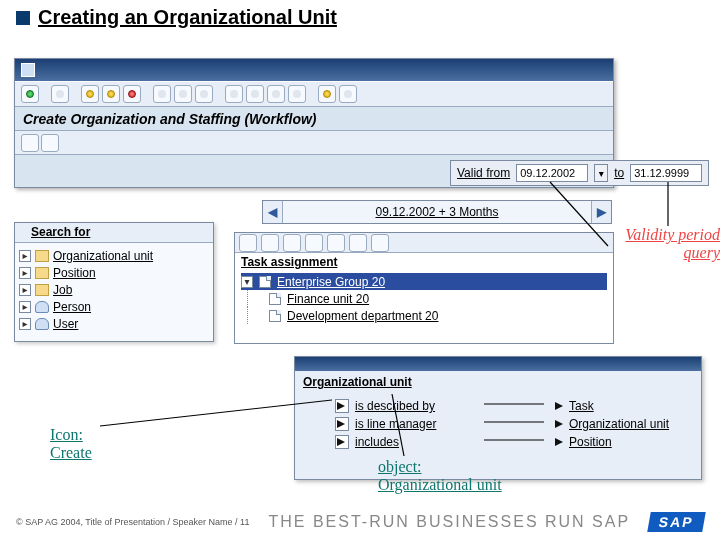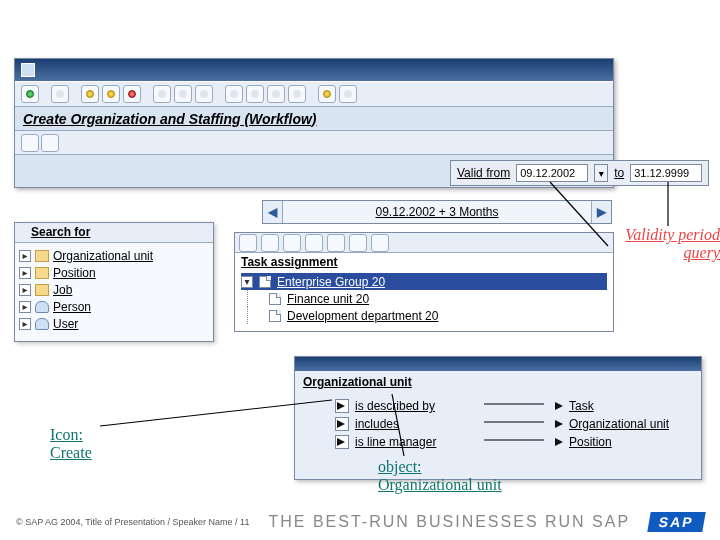--- a/index.html
+++ b/index.html
@@ -17,21 +17,21 @@
   .sap-titlebar .ticon { width:14px; height:14px; background:#cfe0f4; border:1px solid #fff; }
   .sap-toolbar { height:26px; background:#e7eef7; border-top:1px solid #fff; border-bottom:1px solid #9aaac0; display:flex; align-items:center; gap:3px; padding:0 6px; }
   .tb-btn { width:18px; height:18px; border:1px solid #9aaac0; background:#f6f9fd; border-radius:3px; display:flex; align-items:center; justify-content:center; }
   .tb-dot { width:8px; height:8px; border-radius:50%; }
   .tb-sep { width:6px; }
   .tb-yellow{ background: radial-gradient(circle,#ffe06a,#d8a800); border:1px solid #b08a00; }
   .tb-green { background: radial-gradient(circle,#6adf7a,#1e9a34); border:1px solid #0e6b20; }
   .tb-red   { background: radial-gradient(circle,#ff8a8a,#c21a1a); border:1px solid #8e0f0f; }
   .tb-gray  { background:#e0e6ee; }
   .sap-subhead { height:24px; display:flex; align-items:center; padding:0 8px; background:#d8e4f0; border-bottom:1px solid #9aaac0;}
-  .sap-subhead .subtitle { font-size:14px; font-style:italic; font-weight:bold; text-decoration:underline; color:#000; flex:0 0 auto; margin-right:24px;}
+  .sap-subhead .subtitle { font-size:14px; font-style:italic; font-weight:bold; color:#000; flex:0 0 auto; margin-right:24px;}
   .valid-box { display:flex; align-items:center; gap:6px; font-size:12px; }
   .valid-lbl { text-decoration:underline; }
   .valid-field { width:72px; height:18px; border:1px solid #7a8aa0; background:#fff; padding:0 3px; font-size:11px; display:flex; align-items:center; }
   .valid-step { width:14px; height:18px; border:1px solid #7a8aa0; background:#eef2f7; display:flex; align-items:center; justify-content:center; font-size:10px; }
   .sap-subtoolbar { height:24px; display:flex; align-items:center; padding:0 6px; background:#e7eef7; border-bottom:1px solid #9aaac0; }
   .mini-btn { width:18px; height:18px; border:1px solid #9aaac0; background:#f6f9fd; border-radius:3px; margin-right:2px; }
 
   
   .timebar { position:absolute; top:200px; left:262px; width:350px; height:24px; background:#f0f4fb; border:1px solid #7a8aa0; display:flex; }
   .timebar .prev, .timebar .next { width:20px; display:flex; align-items:center; justify-content:center; color:#2c5a9a; font-weight:bold; background:#e7eef7; border-right:1px solid #9aaac0; }
@@ -42,21 +42,21 @@
   .search-panel { position:absolute; top:222px; left:14px; width:200px; height:120px; background:#f6f9fd; border:1px solid #7a8aa0; box-shadow:2px 2px 4px rgba(0,0,0,.2); }
   .search-head { height:20px; padding:2px 16px; font-weight:bold; text-decoration:underline; background:#e7eef7; border-bottom:1px solid #9aaac0; }
   .tree { padding:4px 4px; }
   .tree-row { display:flex; align-items:center; gap:4px; height:17px; }
   .tree-toggle { width:12px; height:12px; border:1px solid #7a8aa0; background:#fff; display:flex; align-items:center; justify-content:center; font-size:10px; line-height:1; color:#333;}
   .tree-icon { width:14px; height:12px; background:#f6d98a; border:1px solid #c0a040; }
   .tree-icon.person { background:#cfe0f4; border-color:#6a8ab8; border-radius:6px 6px 2px 2px; }
   .tree-label { text-decoration:underline; color:#000; }
 
   
-  .task-panel { position:absolute; top:232px; left:234px; width:380px; height:100px; background:#fff; border:1px solid #7a8aa0; }
+  .task-panel { position:absolute; top:232px; left:234px; width:380px; height:112px; background:#fff; border:1px solid #7a8aa0; }
   .task-toolbar { height:20px; background:#e7eef7; border-bottom:1px solid #9aaac0; display:flex; align-items:center; padding:0 4px; gap:2px;}
   .task-header { height:18px; padding:0 6px; font-weight:bold; text-decoration:underline; display:flex; align-items:center; }
   .task-list { padding:2px 6px; }
   .task-row { display:flex; align-items:center; gap:6px; height:17px; }
   .sel-row { background:#2a4da0; color:#fff; }
   .sel-row .tree-label { color:#fff; }
   .doc-icon { width:12px; height:12px; border:1px solid #7a8aa0; background:#fff; position:relative; }
   .doc-icon::after{ content:""; position:absolute; right:-1px; top:-1px; width:4px; height:4px; background:#e7eef7; border-left:1px solid #7a8aa0; border-bottom:1px solid #7a8aa0;}
   .indent { display:inline-block; width:16px; border-left:1px dotted #7a8aa0; height:17px; margin-left:6px;}
 
@@ -84,20 +84,24 @@
   .footer { position:absolute; bottom:8px; left:16px; right:16px; display:flex; align-items:center; justify-content:space-between; font-size:9px; color:#555;}
   .footer .copy::before { content:"© "; }
   .footer .tag { font-size:16px; letter-spacing:2px; color:#888; font-weight:normal;}
   .sap-logo { display:flex; align-items:center; gap:0; }
   .sap-logo .blue { background:#0f5bbf; color:#fff; font-weight:bold; font-size:14px; padding:2px 10px; transform:skewX(-10deg); letter-spacing:2px;}
 </style>
 </head>
 <body>
 <div class="slide">
 
+  <div class="title-row">
+    <div class="title-box"></div>
+    <div class="title-text">Creating an Organizational Unit</div>
+  </div>
 
   <div class="sap-window">
     <div class="sap-titlebar">
       <div class="ticon"></div>
     </div>
     <div class="sap-toolbar">
       <div class="tb-btn">
           <div class="tb-dot tb-green"></div>
         </div>
       <div class="tb-sep"></div>
@@ -237,27 +241,27 @@
         <div class="rel-item">
             <div class="rel-create">
               <span class="ptr"></span>
             </div>
             <span class="tree-label">is described by</span>
           </div>
         <div class="rel-item">
             <div class="rel-create">
               <span class="ptr"></span>
             </div>
-            <span class="tree-label">includes</span>
+            <span class="tree-label">is line manager</span>
           </div>
         <div class="rel-item">
             <div class="rel-create">
               <span class="ptr"></span>
             </div>
-            <span class="tree-label">is line manager</span>
+            <span class="tree-label">includes</span>
           </div>
       </div>
       <div class="rel-col rel-right">
         <div class="rel-item">
             <span class="arrow-r"></span>
             <span class="tree-label">Task</span>
           </div>
         <div class="rel-item">
             <span class="arrow-r"></span>
             <span class="tree-label">Organizational unit</span>

